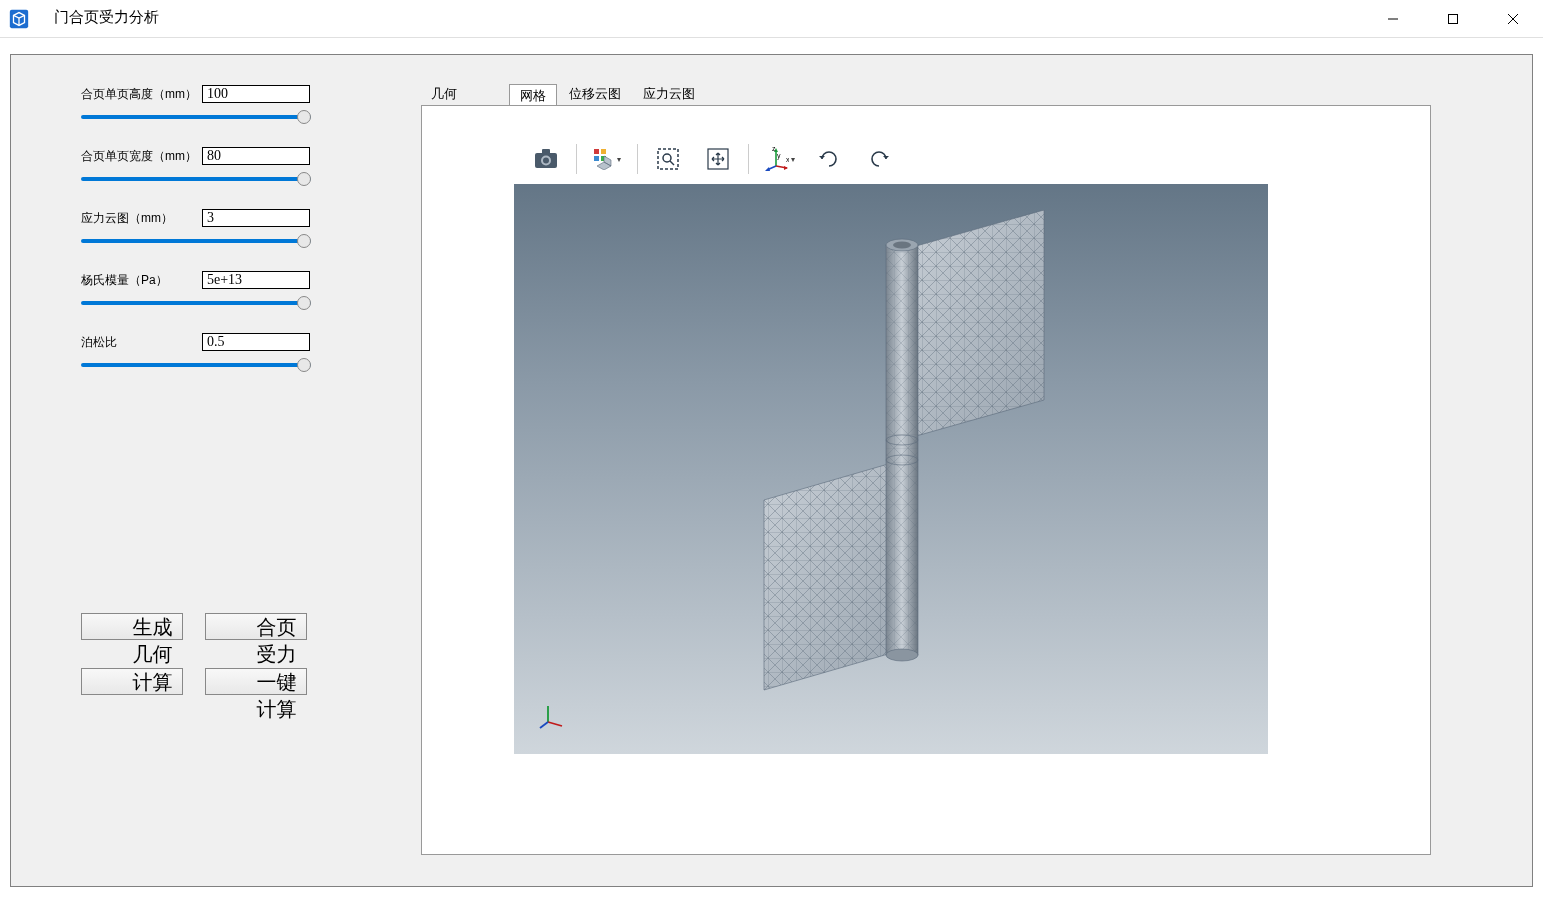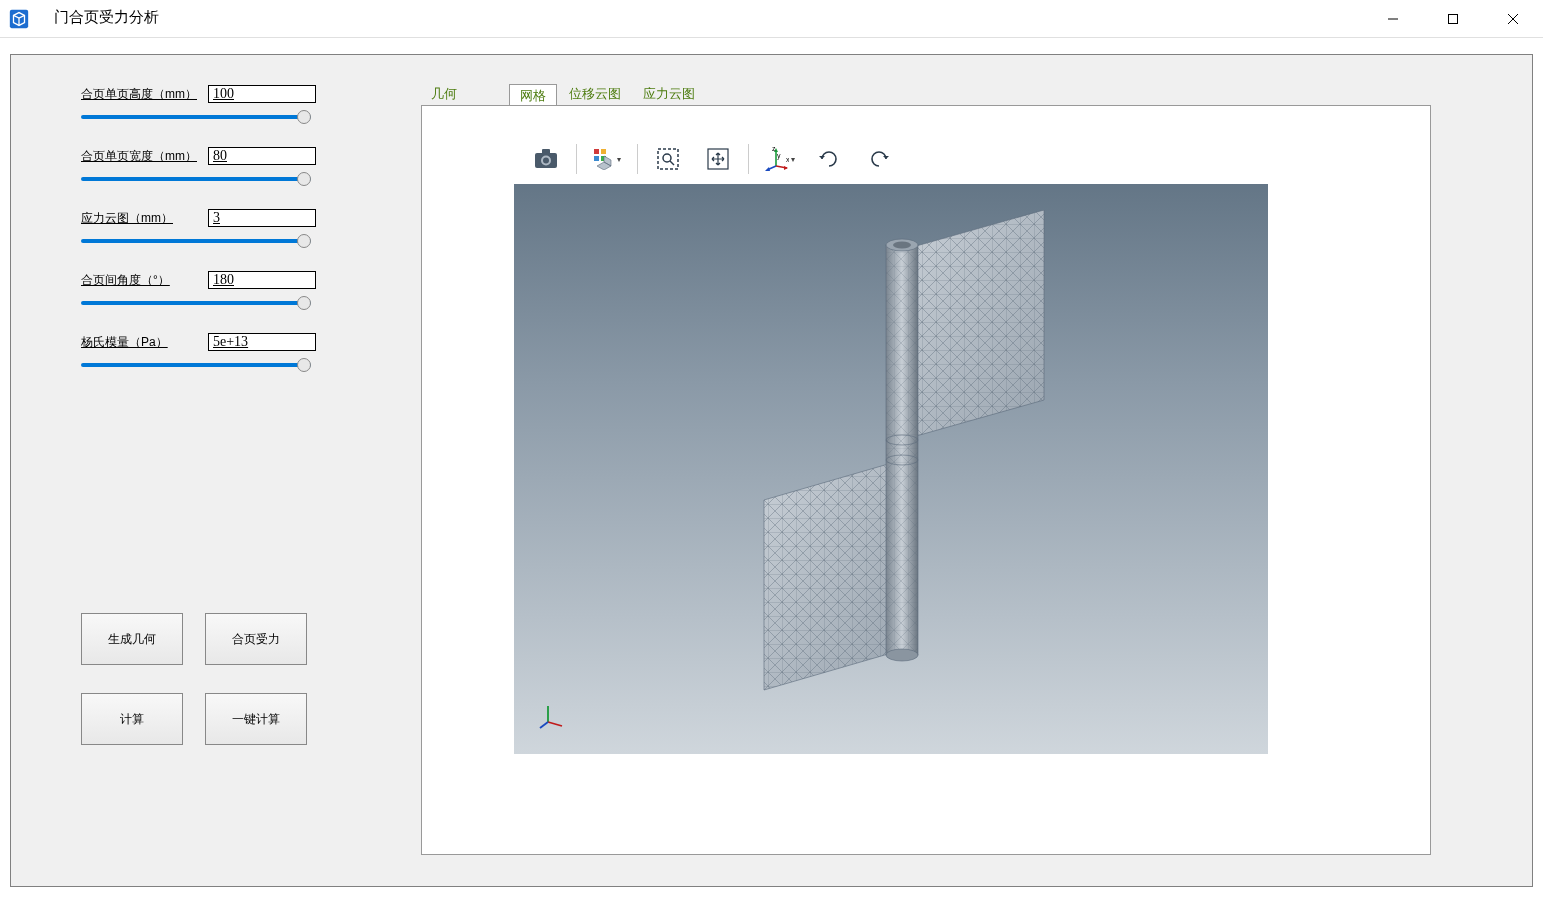--- a/index.html
+++ b/index.html
@@ -15,46 +15,46 @@
 .window-controls { display: flex; }
 .win-btn { width: 60px; height: 38px; display: flex; align-items: center; justify-content: center; background: transparent; border: none; cursor: pointer; }
 
 .main-frame {
   position: absolute; top: 54px; left: 10px; right: 10px; bottom: 10px;
   border: 1px solid #808080; background: #f0f0f0;
 }
 
 .sidebar { position: absolute; top: 30px; left: 70px; width: 260px; }
 .param-row { margin-bottom: 24px; }
-.param-head { display: flex; align-items: center; gap: 12px; text-decoration: underline; }
+.param-head { display: flex; align-items: center; gap: 6px; }
 .param-label { font-size: 12px; color: #000; width: 115px; white-space: nowrap; }
 .param-input {
   width: 108px; height: 18px; border: 1px solid #000; font-size: 14px; padding: 0 4px;
   font-family: "Times New Roman", serif; background: #fff;
 }
 .slider-wrap { margin-top: 2px; width: 230px; }
 .slider {
   -webkit-appearance: none; appearance: none; width: 100%; height: 4px;
   background: #0078d7; border-radius: 2px; outline: none;
 }
 .slider::-webkit-slider-thumb {
   -webkit-appearance: none; appearance: none; width: 14px; height: 14px;
   border-radius: 50%; background: #e8e8e8; border: 1px solid #888; cursor: pointer;
 }
 .slider::-moz-range-thumb {
   width: 14px; height: 14px; border-radius: 50%; background: #e8e8e8; border: 1px solid #888; cursor: pointer;
 }
 
 .btn-grid { position: absolute; top: 558px; left: 70px; display: grid; grid-template-columns: 102px 102px; gap: 28px 22px; }
 .action-btn {
-  height: 52px; font-size: 12px; background: linear-gradient(#f8f8f8,#e8e8e8);
-  border: 1px solid #888; cursor: pointer; font-family: inherit;
-}
-
-.tabbar { position: absolute; top: 28px; left: 410px; display: flex; gap: 2px; font-size: 13px; color: #4d7c0f; }
+  height: 27px; font-size: 20px; background: linear-gradient(#f8f8f8,#e8e8e8);
+  border: 1px solid #888; cursor: pointer; font-family: inherit; padding-left: 41px;
+}
+
+.tabbar { position: absolute; top: 28px; left: 410px; display: flex; gap: 2px; font-size: 13px; color: #000000; }
 .tab { padding: 2px 10px; cursor: pointer; }
 .tab.active { background: #fff; border: 1px solid #999; border-bottom: none; position: relative; top: 1px; margin-left: 40px; }
 
 .viewer {
   position: absolute; top: 50px; left: 410px; width: 1010px; height: 750px;
   background: #fff; border: 1px solid #999;
 }
 .canvas3d {
   position: absolute; top: 28px; left: 92px; width: 754px; height: 620px;
   background: linear-gradient(to bottom, #5a6d7e 0%, #8a99a7 40%, #cfd6dc 100%);
@@ -123,29 +123,29 @@
     </div>
     <div class="param-row">
       <div class="param-head">
         <span class="param-label">应力云图（mm）</span>
         <input class="param-input" value="3" style="">
       </div>
       <div class="slider-wrap"><input type="range" class="slider" min="0" max="100" value="100" style=""></div>
     </div>
     <div class="param-row">
       <div class="param-head">
-        <span class="param-label">合页间角度（°）</span>
-        <input class="param-input" value="180" style="">
-      </div>
-      <div class="slider-wrap"><input type="range" class="slider" min="0" max="100" value="100" style=""></div>
-    </div>
-    <div class="param-row">
-      <div class="param-head">
         <span class="param-label">杨氏模量（Pa）</span>
         <input class="param-input" value="5e+13" style="">
+      </div>
+      <div class="slider-wrap"><input type="range" class="slider" min="0" max="100" value="100" style=""></div>
+    </div>
+    <div class="param-row">
+      <div class="param-head">
+        <span class="param-label">泊松比</span>
+        <input class="param-input" value="0.5" style="">
       </div>
       <div class="slider-wrap"><input type="range" class="slider" min="0" max="100" value="100" style=""></div>
     </div>
   </div>
 
   <div class="btn-grid">
     <button class="action-btn">生成几何</button>
     <button class="action-btn">合页受力</button>
     <button class="action-btn">计算</button>
     <button class="action-btn">一键计算</button>

